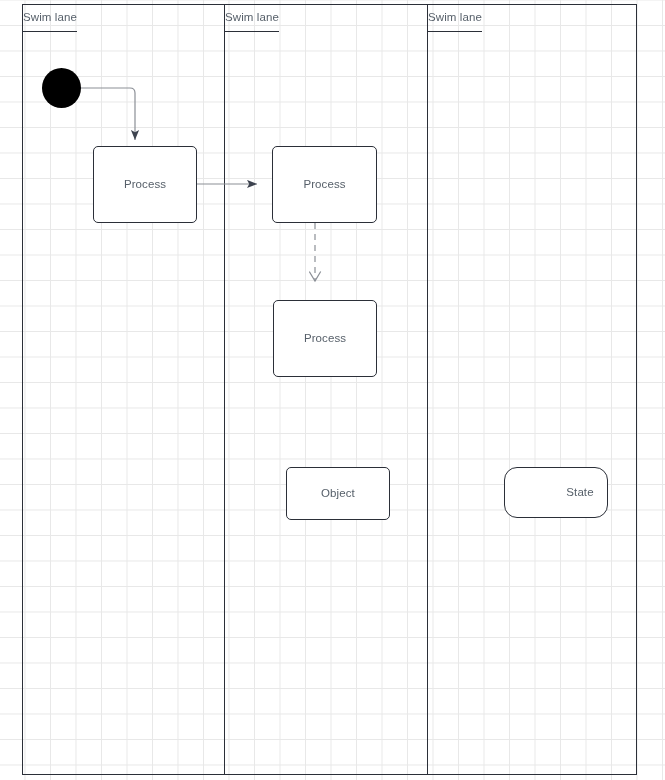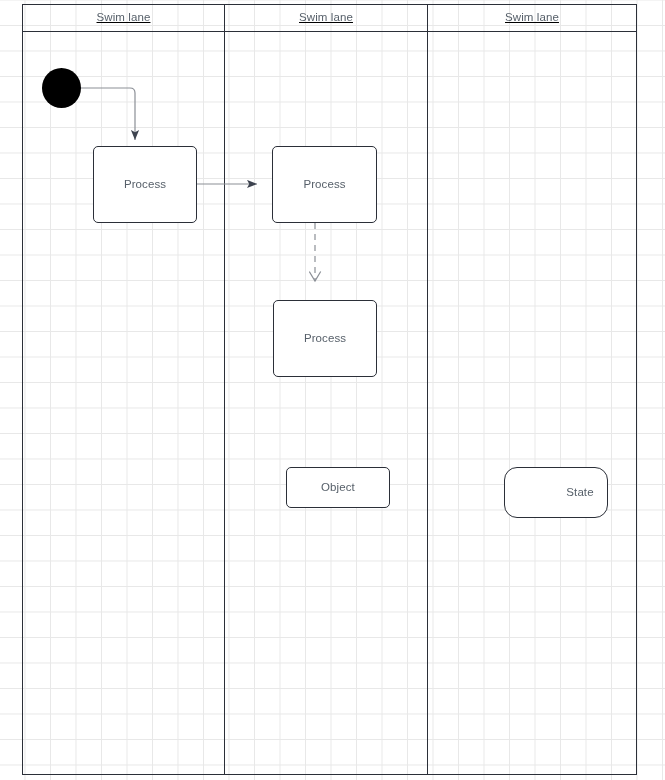--- a/index.html
+++ b/index.html
@@ -35,22 +35,21 @@
     border: 1.6px solid #2b2f38;
     display: flex;
     flex-direction: row;
     background: transparent;
   }
   .lane {
     position: relative;
     box-sizing: border-box;
     height: 100%;
     display: flex;
-    flex-direction: column;
-    text-decoration: underline;
+    flex-direction: row;
   }
   .lane + .lane {
     border-left: 1.6px solid #2b2f38;
   }
   .lane-1 { width: 201px; }
   .lane-2 { width: 203px; }
   .lane-3 { flex: 1 1 auto; }
 
   .lane-header {
     box-sizing: border-box;
@@ -189,21 +188,21 @@
     </div>
 
     <div class="node shape-process" style="left:262px; top:146px; width:105px; height:77px;">
       <span class="node-label">Process</span>
     </div>
 
     <div class="node shape-process" style="left:263px; top:300px; width:104px; height:77px;">
       <span class="node-label">Process</span>
     </div>
 
-    <div class="node shape-object" style="left:276px; top:467px; width:104px; height:41px;">
+    <div class="node shape-object" style="left:276px; top:467px; width:104px; height:53px;">
       <span class="node-label">Object</span>
     </div>
 
     <div class="node shape-state" style="left:494px; top:467px; width:104px; height:51px;padding-left:48px;">
       <span class="node-label">State</span>
     </div>
 
   </div>
 
 </div>

